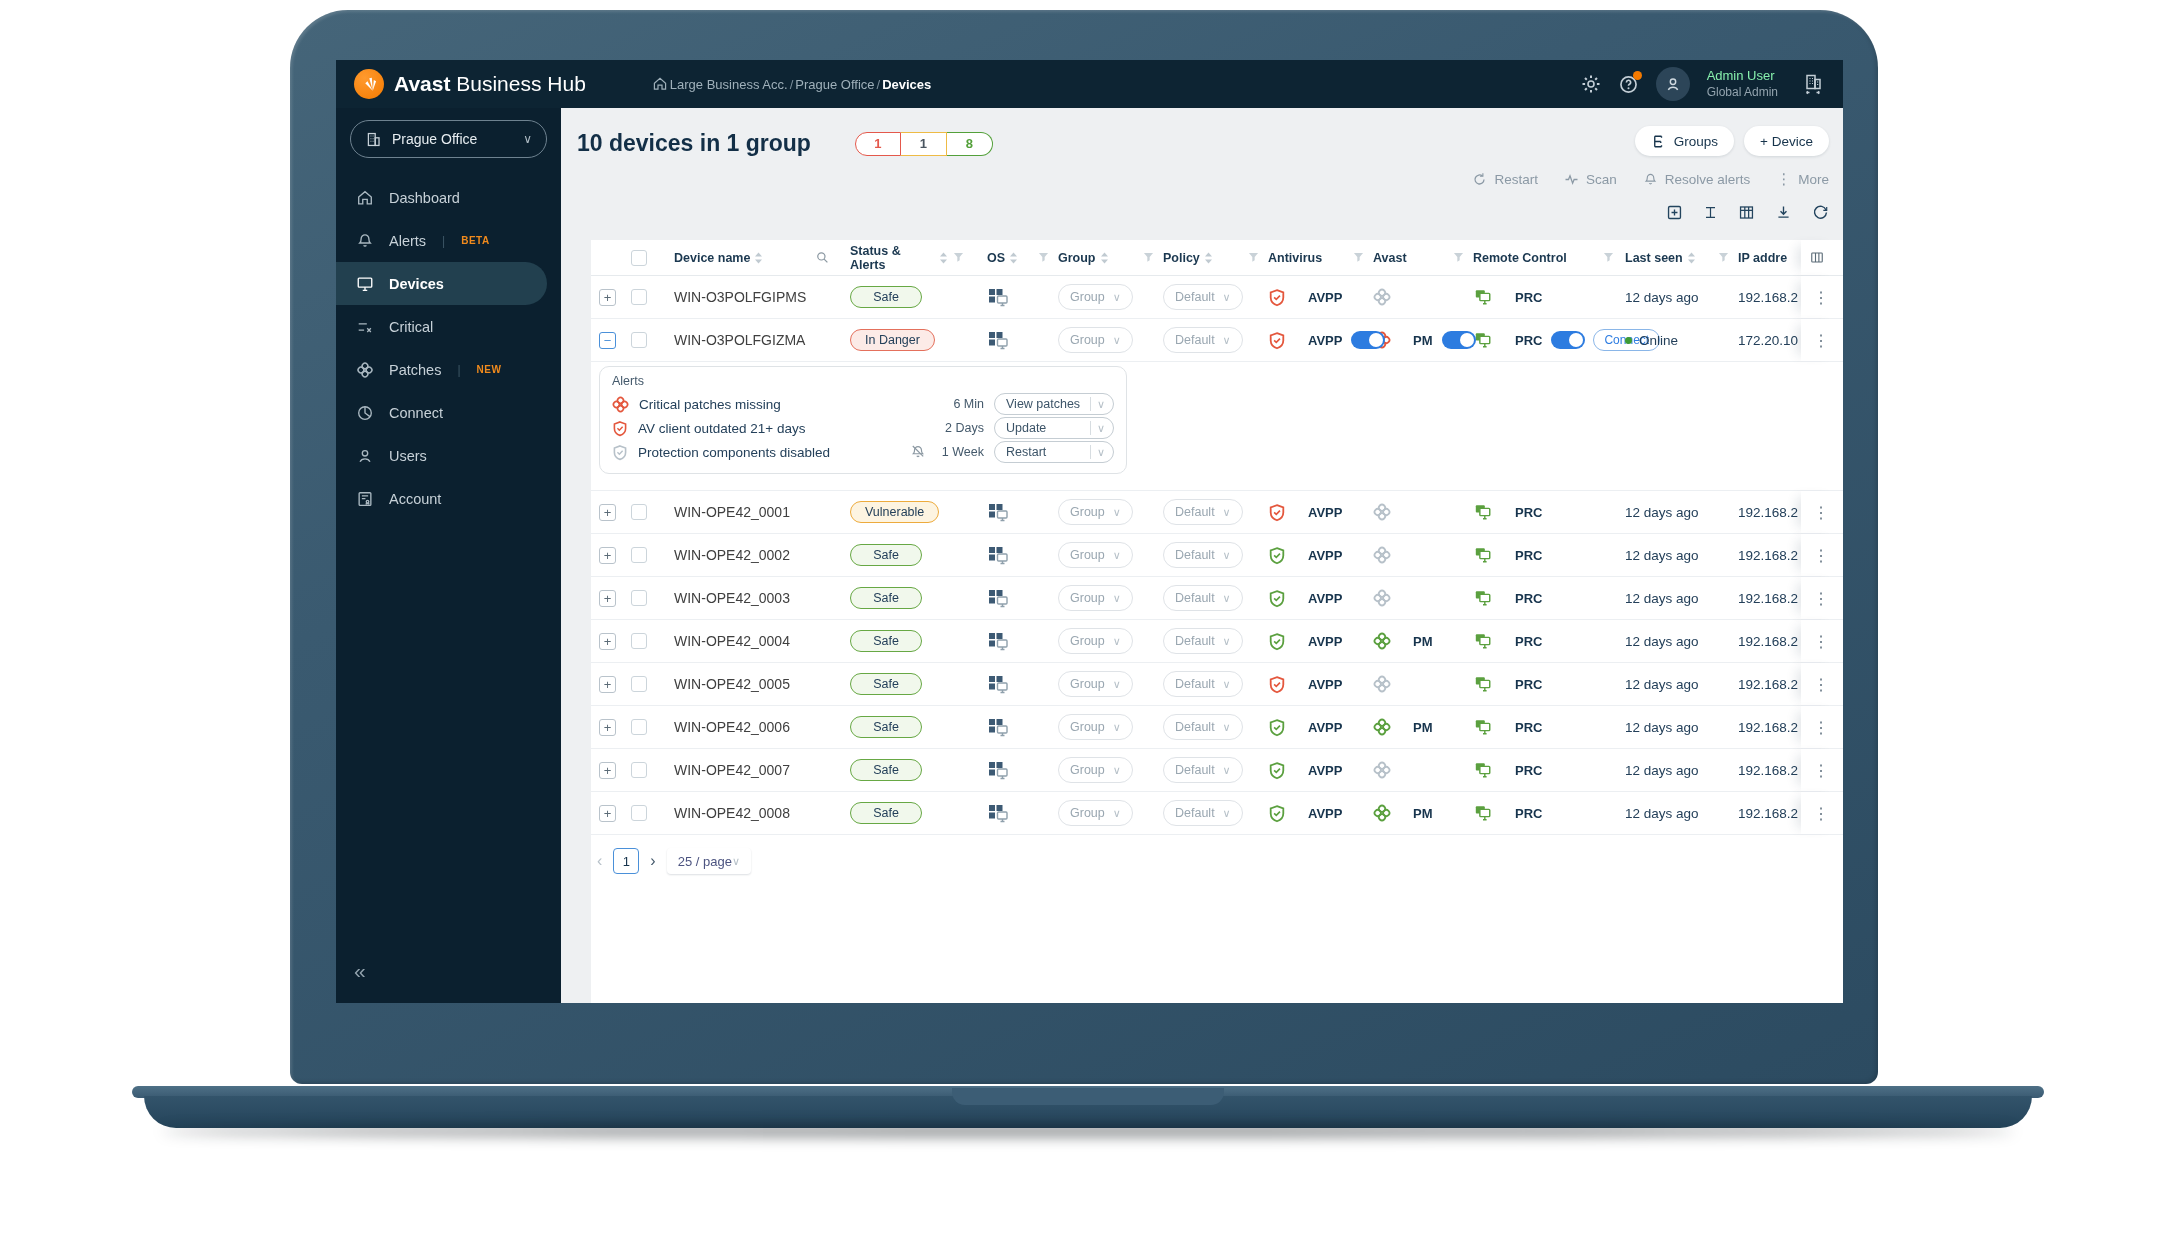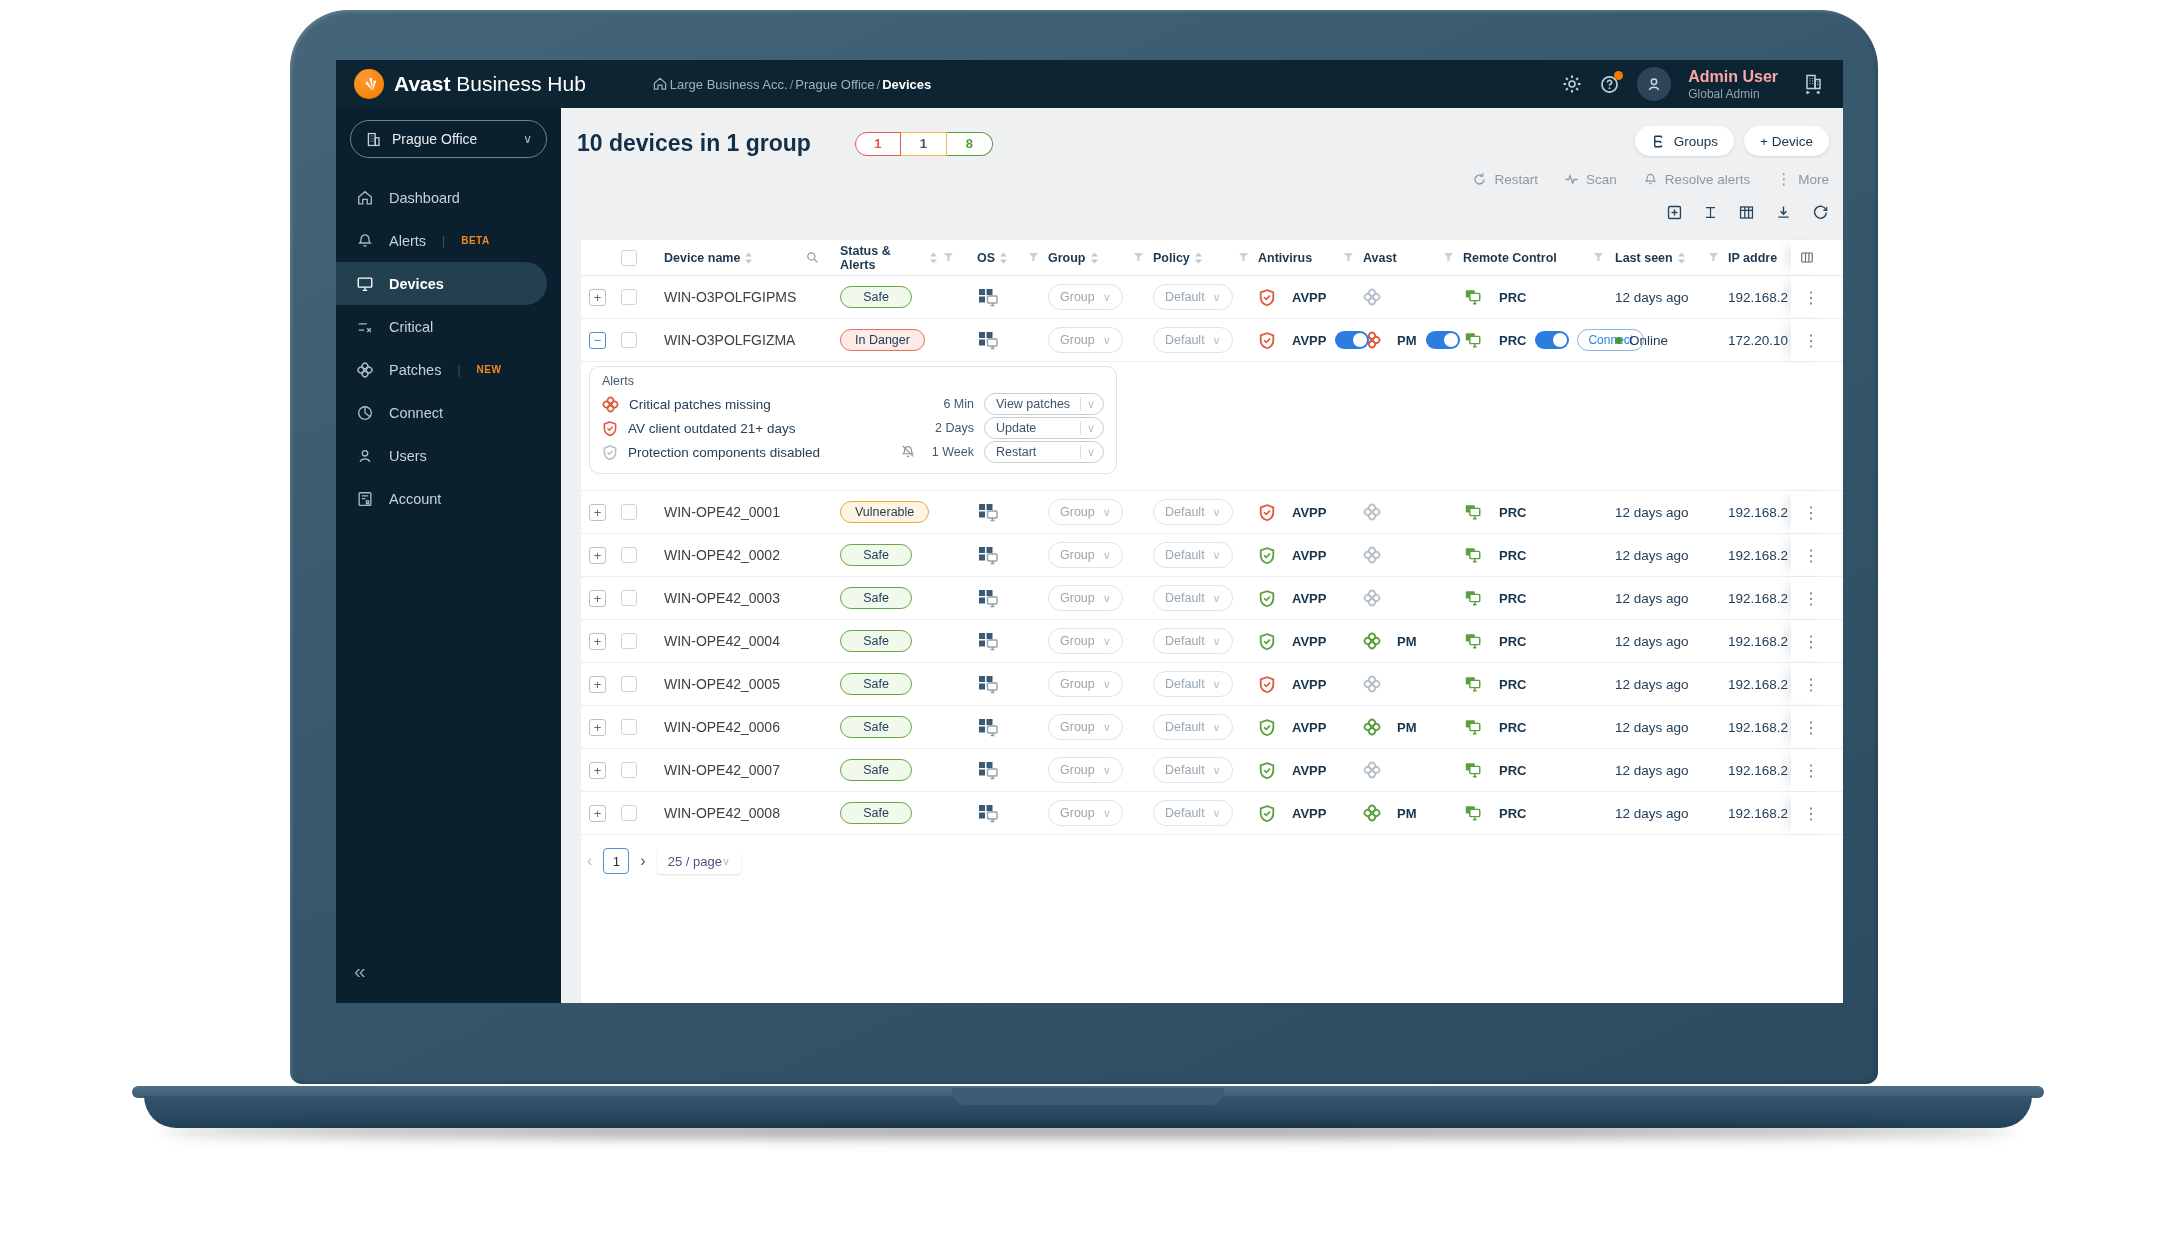--- a/index.html
+++ b/index.html
@@ -27,21 +27,21 @@
   .brand{color:#fff;font-size:21px;white-space:nowrap}
   .brand b{font-weight:700}
   .breadcrumb{display:flex;align-items:center;gap:2px;margin-left:66px;font-size:13px;color:#9fb0ba}
   .breadcrumb .sep{color:#7b8e9b}
   .breadcrumb .cur{color:#fff;font-weight:700}
   .nav-right{margin-left:auto;display:flex;align-items:center;gap:17px;color:#c3ced6}
   .help-wrap{position:relative}
   .help-dot{position:absolute;right:-3px;top:-3px;width:9px;height:9px;border-radius:50%;background:#f47a00}
   .avatar{width:34px;height:34px;border-radius:50%;background:#2c4558;display:flex;align-items:center;justify-content:center;color:#cfd9e0}
   .who{line-height:1.25;margin-right:6px}
-  .who .nm{color:#fca5a5;font-size:16px;font-weight:700}
+  .who .nm{color:#86efac;font-size:13px;font-weight:400}
   .who .rl{color:#93a3ae;font-size:12px}
 
   .body-row{flex:1;display:flex;min-height:0}
 
   
   .sidebar{width:225px;background:#0b202f;position:relative;flex:0 0 225px}
   .grp-pill{margin:12px 14px 0;height:38px;border:1px solid #6e8290;border-radius:19px;display:flex;align-items:center;gap:10px;padding:0 14px;color:#e7edf1;font-size:14px}
   .grp-pill .chev{margin-left:auto;color:#aebbc4;font-size:12px}
   .menu{margin-top:18px}
   .mitem{height:43px;display:flex;align-items:center;gap:14px;padding-left:20px;color:#c7d1d8;font-size:14.5px}
@@ -61,39 +61,39 @@
   .seg.danger{border:1px solid #e4584b;border-radius:12px 0 0 12px;color:#e4584b}
   .seg.warn{border:1px solid #eebb45;border-left:none;color:#4a5560}
   .seg.safe{border:1px solid #53a03a;border-left:none;border-radius:0 12px 12px 0;color:#53a03a}
   .top-btns{position:absolute;right:14px;top:18px;display:flex;gap:10px}
   .wbtn{height:30px;background:#fff;border-radius:15px;display:flex;align-items:center;gap:8px;padding:0 16px;font-size:13.5px;color:#16334b;box-shadow:0 1px 3px rgba(10,30,50,.12)}
   .actions-row{position:absolute;right:14px;top:62px;display:flex;align-items:center;gap:26px;color:#8b99a5;font-size:13.5px}
   .actions-row .act{display:flex;align-items:center;gap:7px}
   .tool-icons{position:absolute;right:14px;top:96px;display:flex;align-items:center;gap:20px;color:#23445e}
 
   
-  .card{position:absolute;left:20px;top:132px;width:1386px;bottom:0;background:#fff}
+  .card{position:absolute;left:30px;top:132px;width:1386px;bottom:0;background:#fff}
   .grid{display:grid;grid-template-columns:36px 36px 175px 135px 85px 105px 105px 105px 100px 150px 115px 63px 40px;align-items:center}
   .thead{height:36px;border-bottom:1px solid #e6eaed;font-size:12.5px;font-weight:700;color:#1b3850}
   .th{display:flex;align-items:center;gap:5px;padding-right:8px}
   .th .fun{margin-left:auto}
   .sorticon,.fun,.srch{flex:0 0 auto;display:flex}
   .trow{height:43px;border-bottom:1px solid #eceff2;font-size:13.5px;color:#24405a}
   .td{display:flex;align-items:center;min-width:0}
   .expbtn{width:17px;height:17px;border:1.5px solid #b9c3cb;border-radius:3px;color:#5b6b77;font-size:13px;line-height:13px;display:flex;align-items:center;justify-content:center;margin-left:8px}
   .expbtn.open{border-color:#4a90d9;color:#4a90d9}
   .cbx{width:16px;height:16px;border:1.5px solid #ccd5db;border-radius:3px;background:#fff;margin-left:4px}
   .devlink{color:#404040;font-size:14px;padding-left:11px;white-space:nowrap}
   .pill{height:22px;min-width:72px;padding:0 14px;border-radius:11px;border:1.5px solid;display:inline-flex;align-items:center;justify-content:center;font-size:12.5px;color:#24405a;margin-left:12px}
   .pill.safe{border-color:#67a844;background:#f1f8ec}
   .pill.danger{border-color:#e4705c;background:#fcebe7}
   .pill.warn{border-color:#edab3d;background:#fdf4e1}
   .ddl{height:26px;border:1px solid #dfe3e7;border-radius:13px;display:inline-flex;align-items:center;gap:8px;padding:0 11px;color:#9aa7b1;font-size:12.5px;background:#fff}
   .chev{font-size:11px;color:#b6c0c8}
-  .svc{font-size:13px;font-weight:700;color:#17344d;margin-left:16px;white-space:nowrap}
+  .svc{font-size:13px;font-weight:700;color:#17344d;margin-left:22px;white-space:nowrap}
   .ic18{display:flex;flex:0 0 auto}
   .red{color:#e4573d}.green{color:#5ba03f}.gray{color:#b7c1c9}
   .tgl{width:34px;height:18px;border-radius:9px;background:#2d7ce0;position:relative;margin-left:9px;flex:0 0 auto}
   .tgl::after{content:"";position:absolute;right:2px;top:2px;width:14px;height:14px;border-radius:50%;background:#fff}
   .connect{height:22px;border:1.5px solid #8ab6e8;border-radius:11px;color:#2e7de2;font-size:12px;display:inline-flex;align-items:center;padding:0 10px;margin-left:8px;white-space:nowrap}
   .dot{width:7px;height:7px;border-radius:50%;background:#3f9c35;margin-right:7px;flex:0 0 auto}
   .c-seen{padding-left:2px}
   .c-ip{overflow:hidden}
   .iptxt{white-space:nowrap}
   .c-act{justify-content:center;background:#fff;height:100%;box-shadow:-10px 0 12px -6px rgba(23,52,77,.12)}

